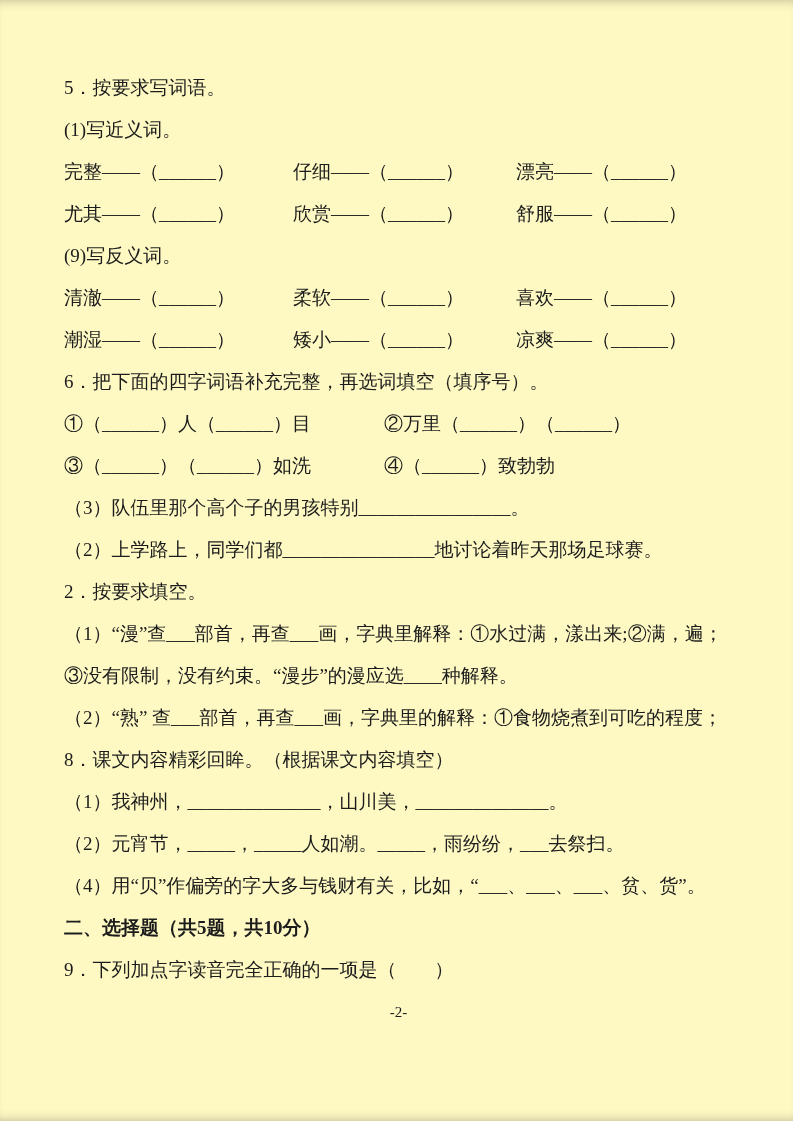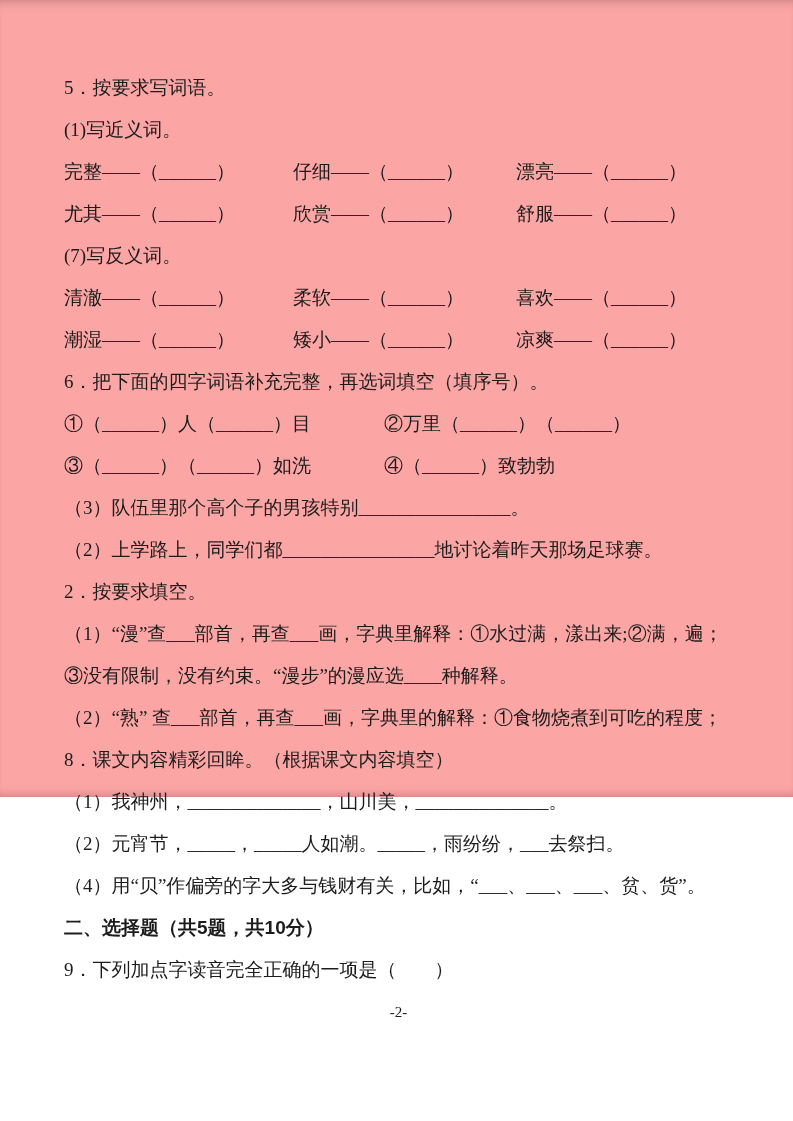--- a/index.html
+++ b/index.html
@@ -7,38 +7,38 @@
   body {
     width: 793px;
     height: 1121px;
     font-family: "Liberation Serif", "DejaVu Serif", serif;
     color: #1c1c1c;
     overflow: hidden;
   }
   .page {
     position: relative;
     width: 793px;
-    height: 797px;
-    background: #fca5a5;
+    height: 1121px;
+    background: #fef9c3;
     padding: 67px 60px 0 64px;
     box-shadow: inset 0 10px 12px -10px rgba(0,0,0,.28),
                 inset 0 -10px 12px -10px rgba(0,0,0,.28);
   }
   .line {
     line-height: 42px;
     height: 42px;
     font-size: 19px;
     white-space: nowrap;
   }
   .cols { display: flex; }
   .cols .w1 { width: 193px; }
   .cols .w2 { width: 223px; margin-left: 36px; }
   .cols .wA { width: 320px; }
   .section-title {
-    font-family: Liberation Sans, sans-serif;
+    font-family: Liberation Serif, serif;
     font-weight: 700;
     font-size: 19px;
   }
   .page-number {
     text-align: center;
     font-size: 15px;
     line-height: 42px;
     height: 42px;
     font-family: "Liberation Serif", "DejaVu Serif", serif;
   }
@@ -55,21 +55,21 @@
     <span class="w1">完整——（______）</span>
     <span class="w2">仔细——（______）</span>
     <span>漂亮——（______）</span>
   </div>
   <div class="line cols">
     <span class="w1">尤其——（______）</span>
     <span class="w2">欣赏——（______）</span>
     <span>舒服——（______）</span>
   </div>
 
-  <div class="line">(7)写反义词。</div>
+  <div class="line">(9)写反义词。</div>
 
   <div class="line cols">
     <span class="w1">清澈——（______）</span>
     <span class="w2">柔软——（______）</span>
     <span>喜欢——（______）</span>
   </div>
   <div class="line cols">
     <span class="w1">潮湿——（______）</span>
     <span class="w2">矮小——（______）</span>
     <span>凉爽——（______）</span>

